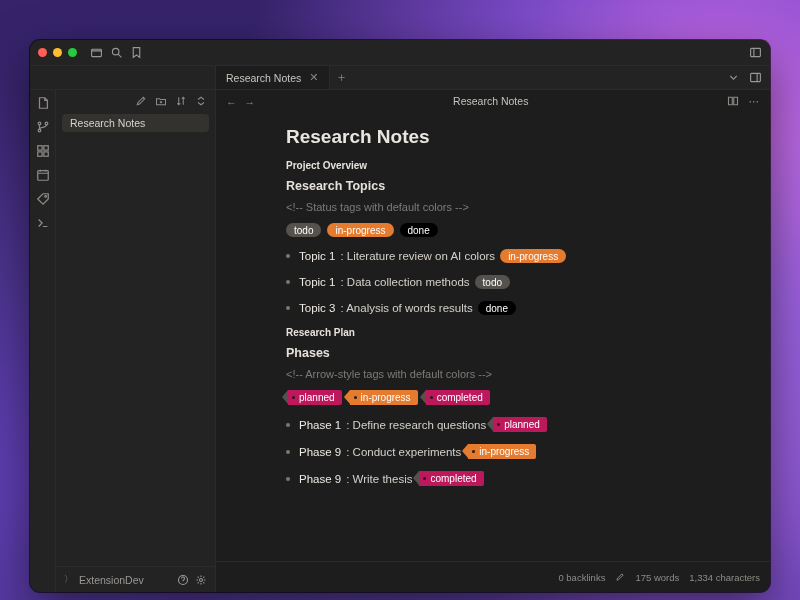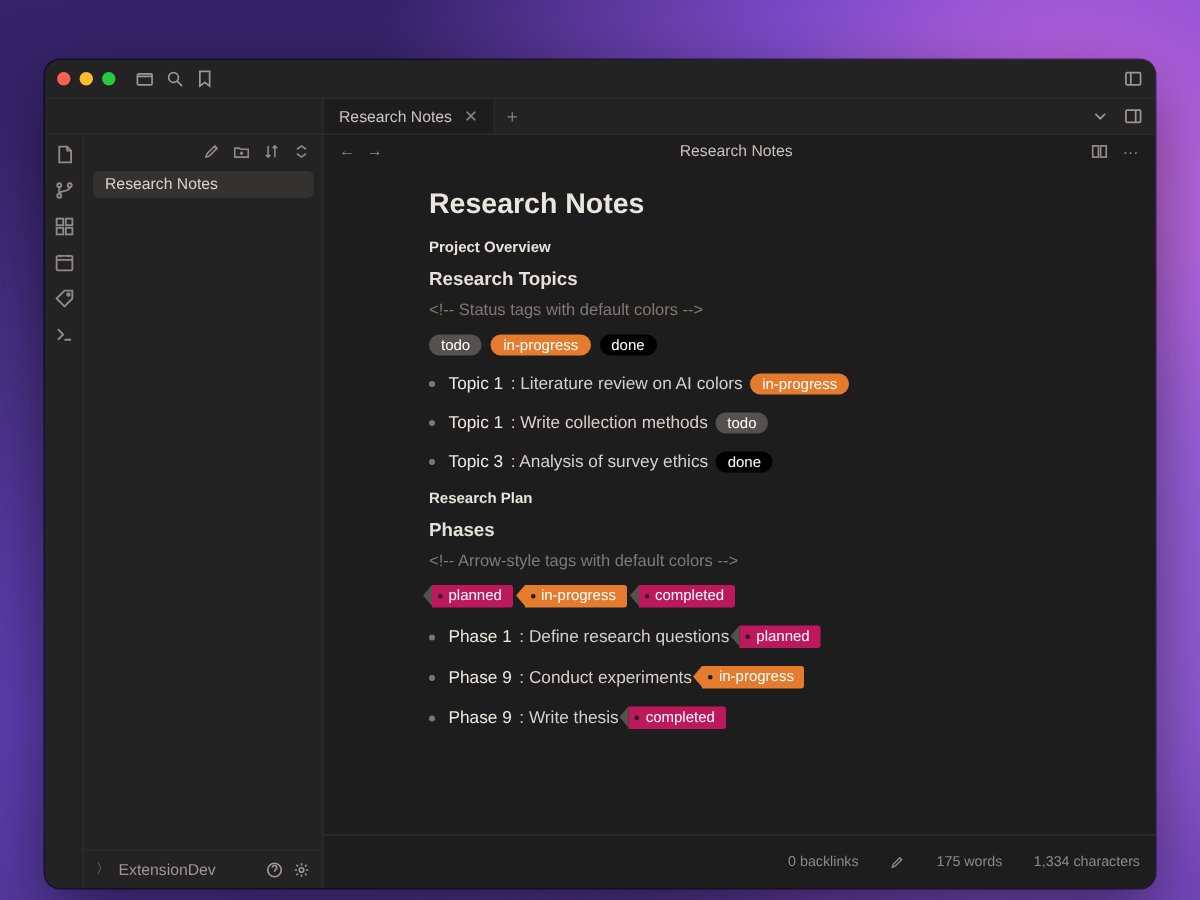--- a/index.html
+++ b/index.html
@@ -63,21 +63,21 @@
   .pill.green{background:#000000}
   ul.items{list-style:none;margin:0 0 12px 0}
   ul.items li{font-size:11.5px;color:#d5d1ca;margin:0 0 12px 0;display:flex;align-items:center;gap:5px}
   ul.items li::before{content:"";width:4px;height:4px;border-radius:50%;background:#7a7773;display:inline-block;margin-right:4px}
   ul.items b{color:#eee9e1;font-weight:400}
   .atag{display:inline-flex;align-items:center;font-size:10px;color:#fff;height:15px;padding:0 7px 0 4px;position:relative;margin-left:2px;border-radius:0 2px 2px 0}
   .atag::before{content:"";position:absolute;left:-6px;top:0;border-top:7.5px solid transparent;border-bottom:7.5px solid transparent}
   .atag .d{width:3px;height:3px;border-radius:50%;background:#1e1d1d;margin-right:4px}
   .atag.gray{background:#be185d}.atag.gray::before{border-right:6px solid #55524d}
   .atag.orange{background:#e47b2e}.atag.orange::before{border-right:6px solid #e47b2e}
-  .status{height:36px;border-top:1px solid #2c2b2b;display:flex;align-items:center;justify-content:flex-end;gap:21px;padding:4px 10px;color:#8e8b87;font-size:9.5px}
+  .status{height:20px;border-top:1px solid #2c2b2b;display:flex;align-items:center;justify-content:flex-end;gap:10px;padding:15px 10px;color:#8e8b87;font-size:9.5px}
   .status svg{width:10px;height:10px;stroke:currentColor;fill:none;stroke-width:1.5}
 </style>
 </head>
 <body>
 
 <div class="window">
 
   <div class="titlebar">
     <div class="traffic">
       <div class="dot red"></div>
@@ -223,26 +223,26 @@
           <span class="pill green">done</span>
         </div>
         <ul class="items">
           <li>
               <b>Topic 1</b>
               <span>: Literature review on AI colors </span>
               <span class="pill orange">in-progress</span>
             </li>
           <li>
               <b>Topic 1</b>
-              <span>: Write collection methods </span>
+              <span>: Data collection methods </span>
               <span class="pill gray">todo</span>
             </li>
           <li>
               <b>Topic 3</b>
-              <span>: Analysis of survey ethics </span>
+              <span>: Analysis of words results </span>
               <span class="pill green">done</span>
             </li>
         </ul>
 
         <h2>Research Plan</h2>
         <h3>Phases</h3>
         <div class="comment">&lt;!-- Arrow-style tags with default colors --&gt;</div>
         <div class="tagrow">
           <span class="atag gray">
               <span class="d"></span>

